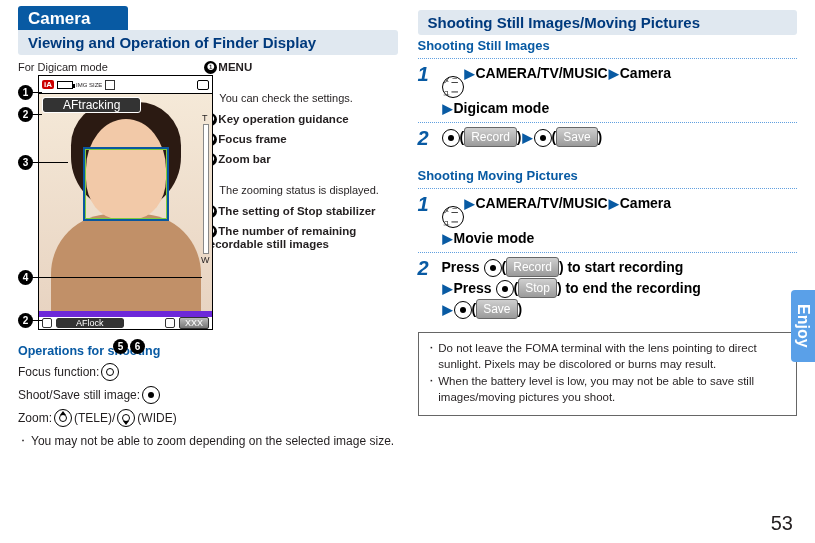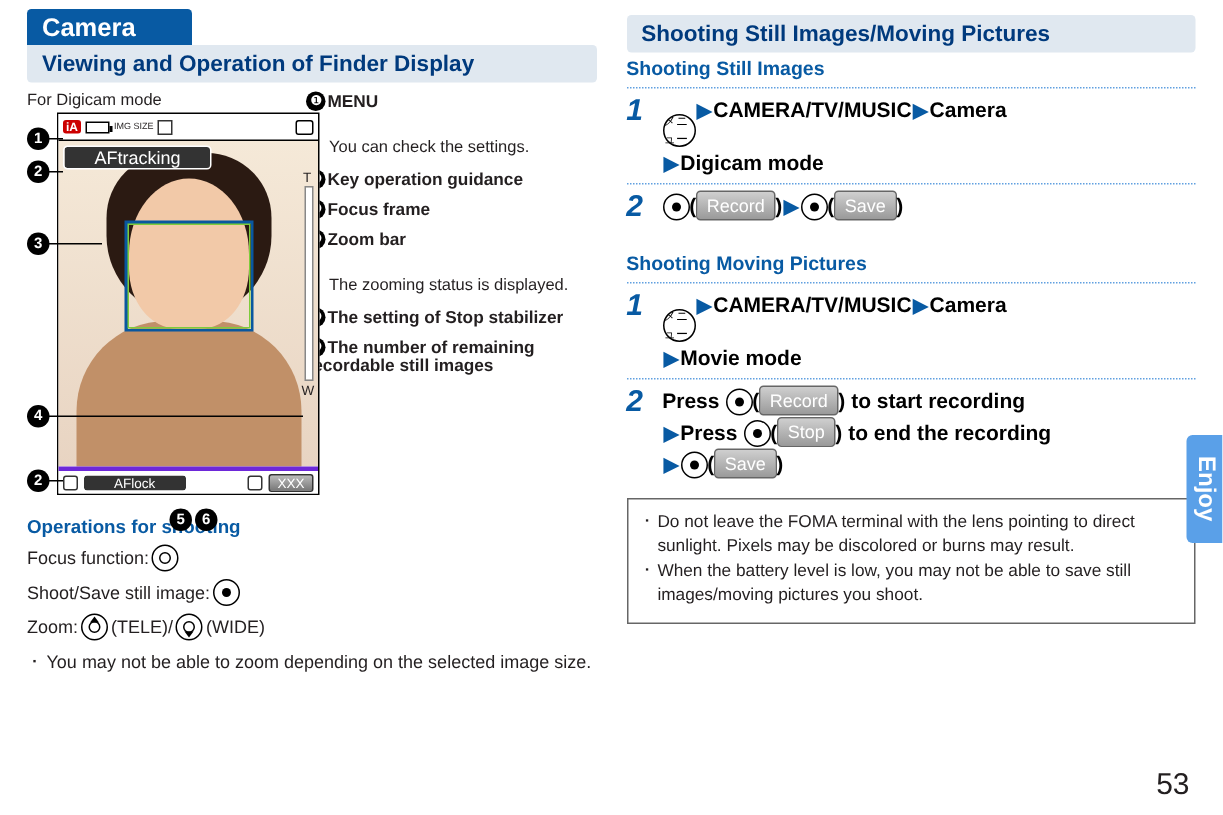--- a/index.html
+++ b/index.html
@@ -26,21 +26,21 @@
 .statusbar .sq{display:inline-block;width:10px;height:10px;border:1px solid #333}
 .statusbar .cam{margin-left:auto;border:1px solid #000;width:12px;height:10px;border-radius:2px}
 .photo{position:absolute;top:18px;left:0;right:0;bottom:18px;background:linear-gradient(#f5e9d8,#e8d4c2)}
 .head{position:absolute;top:25px;left:50%;transform:translateX(-50%);width:80px;height:100px;background:#f2c9a8;border-radius:50% 50% 40% 40%}
 .hair{position:absolute;top:8px;left:50%;transform:translateX(-50%);width:110px;height:110px;background:#2b1a12;border-radius:55px 55px 70px 70px}
 .body{position:absolute;top:120px;left:50%;transform:translateX(-50%);width:150px;height:110px;background:#c19068;border-radius:60px 60px 0 0}
 .focus{position:absolute;top:55px;left:50%;transform:translateX(-50%);width:82px;height:70px;border:1px solid #7ecb3c;box-shadow:0 0 0 2px #09579f}
 .zoombar{position:absolute;right:3px;top:30px;width:6px;height:130px;background:linear-gradient(#fff,#fff);border:1px solid #888}
 .zoombar::before{content:"T";position:absolute;top:-12px;left:-2px;font-size:9px}
 .zoombar::after{content:"W";position:absolute;bottom:-12px;left:-3px;font-size:9px}
-.bottombar{position:absolute;bottom:0;left:0;right:0;height:18px;background:#fff;border-top:3px solid #6d28d9;font-size:9px;display:flex;align-items:center;gap:4px;padding:0 3px}
+.bottombar{position:absolute;bottom:0;left:0;right:0;height:18px;background:#fff;border-top:6px solid #6d28d9;font-size:9px;display:flex;align-items:center;gap:4px;padding:0 3px}
 .btag{outline:1px solid #fff;background:#333;color:#fff;padding:0 20px;border-radius:2px}
 .btag-g{background:linear-gradient(#bbb,#777);color:#fff;padding:0 5px;border:1px solid #333;border-radius:2px}
 .ico-s{width:10px;height:10px;border:1px solid #333;border-radius:2px;display:inline-block}
 
 
 .num{position:absolute;width:15px;height:15px;border-radius:50%;background:#000;color:#fff;font-size:10px;display:flex;align-items:center;justify-content:center;font-weight:bold}
 .n1{left:0;top:10px}
 .n2a{left:0;top:32px}
 .n3{left:0;top:80px}
 .n4{left:0;top:195px}

